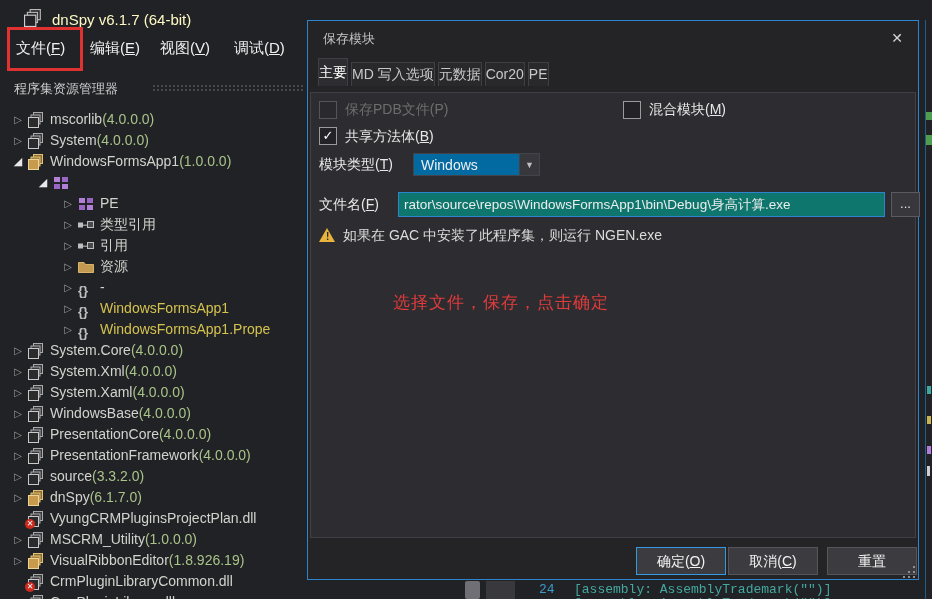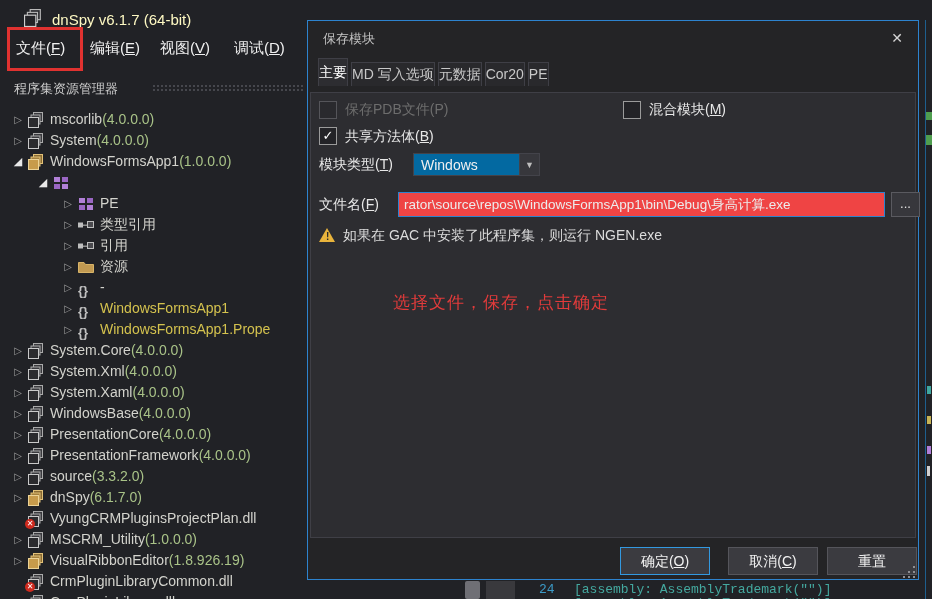--- a/index.html
+++ b/index.html
@@ -54,21 +54,21 @@
   .cb-label{font-size:14px;color:#e8e8e8;}
   .cb-label.disabled{color:#6d6d6d;}
   .fld-label{font-size:14px;color:#e8e8e8;}
 
   .dropdown{left:102px;top:60px;width:127px;height:23px;box-sizing:border-box;background:#0369a1;border:1px solid #43434a;
     display:flex;align-items:center;cursor:pointer;}
   .dropdown .val{flex:1;padding-left:7px;font-size:14px;color:#f0f0f0;}
   .dd-arrow{width:19px;height:100%;background:#37373c;border-left:1px solid #43434a;
     display:flex;align-items:center;justify-content:center;font-size:9px;color:#bebebe;}
 
-  .txtinput{left:87px;top:99px;width:487px;height:25px;box-sizing:border-box;background:#ef4444;border:1px solid #2d83ce;
+  .txtinput{left:87px;top:99px;width:487px;height:25px;box-sizing:border-box;background:#0f766e;border:1px solid #2d83ce;
     color:#ececec;font-size:13.5px;line-height:23px;padding:0 5px;white-space:nowrap;overflow:hidden;}
   .browse-btn{left:580px;top:99px;width:29px;height:25px;box-sizing:border-box;background:#37373c;border:1px solid #5a5a60;
     color:#e0e0e0;font-size:13px;text-align:center;line-height:22px;cursor:pointer;}
 
   .warn-tri{left:8px;top:135px;width:0;height:0;border-left:8px solid transparent;border-right:8px solid transparent;border-bottom:14px solid #e9b43c;}
   .warn-excl{left:15px;top:138px;font-size:10px;font-weight:700;color:#2a2a2a;}
   .warn-text{left:32px;top:134px;font-size:14px;color:#dcdcdc;}
 
   .annotation{left:82px;top:198px;font-size:17px;color:#e23b3b;letter-spacing:1px;}
 
@@ -406,21 +406,21 @@
     <div class="abs browse-btn">...</div>
 
     <div class="abs warn-tri"></div>
     <div class="abs warn-excl">!</div>
     <div class="abs warn-text">如果在 GAC 中安装了此程序集，则运行 NGEN.exe</div>
 
     <div class="abs annotation">选择文件，保存，点击确定</div>
   </div>
 
   <div id="dlgbuttons">
-      <div class="dlg-btn default" style="left: 312px;">确定(<u>O</u>)</div>
+      <div class="dlg-btn default" style="left: 328px;">确定(<u>O</u>)</div>
       <div class="dlg-btn" style="left: 420px;">取消(<u>C</u>)</div>
       <div class="dlg-btn" style="left: 519px;">重置</div>
     </div>
 
   <div class="abs grip">
     <i style="left:10px;top:0;"></i>
     <i style="left:5px;top:5px;"></i>
       <i style="left:10px;top:5px;"></i>
     <i style="left:0;top:10px;"></i>
       <i style="left:5px;top:10px;"></i>

